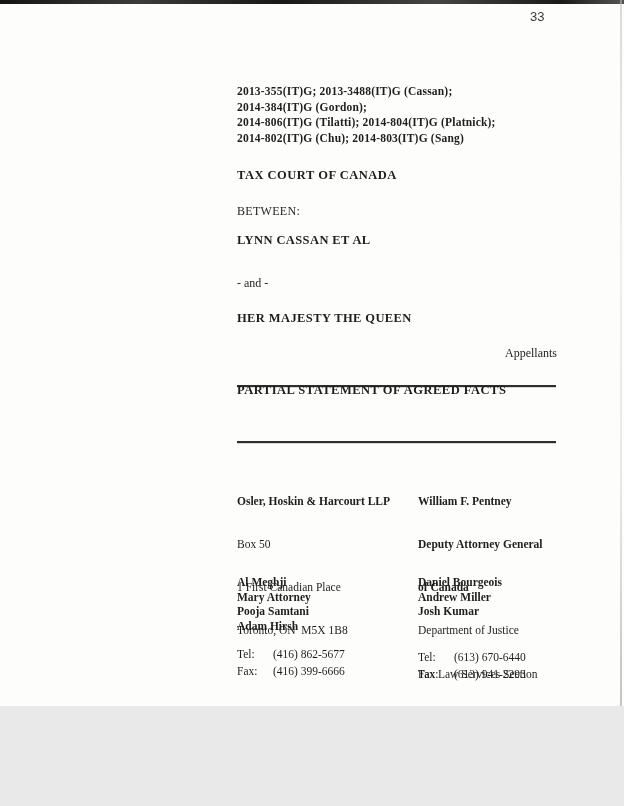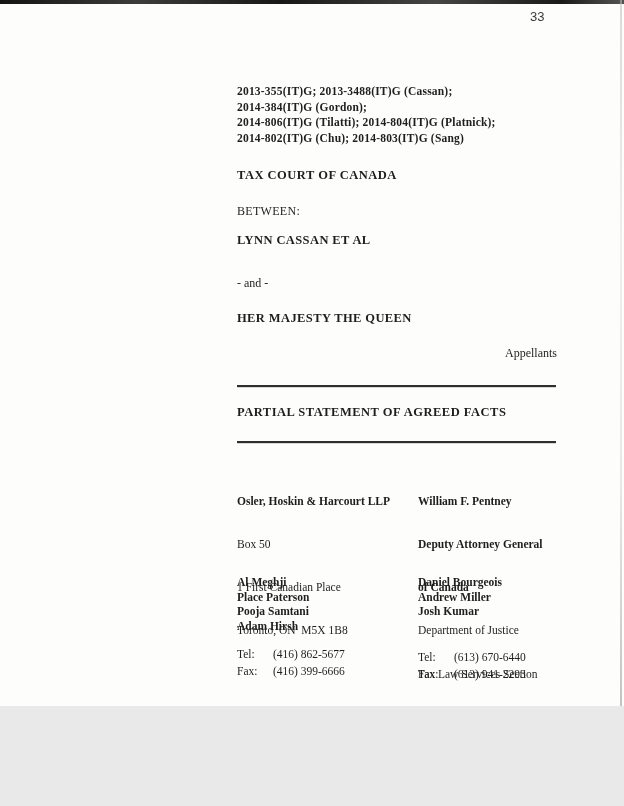--- a/index.html
+++ b/index.html
@@ -89,21 +89,21 @@
     position: absolute;
     left: 237px;
     width: 319px;
     height: 2px;
     background: #2e2e2e;
     box-shadow: 0 1px 0 rgba(0,0,0,.15);
   }
   .rule-top { top: 385px; }
   .rule-bottom { top: 441px; }
   .doc-title {
-    top: 405px;
+    top: 383px;
     font-weight: bold;
     font-size: 12.5px;
     letter-spacing: .5px;
   }
   .col-left  { position: absolute; left: 237px; width: 175px; font-family: Liberation Serif, serif; }
   .col-right { position: absolute; left: 418px; width: 150px; }
   .addr-block {
     top: 465px;
     font-size: 11.5px;
     line-height: 14.4px;
@@ -178,21 +178,21 @@
     <div class="bold-line">Deputy Attorney General</div>
     <div class="bold-line">of Canada</div>
     <div>Department of Justice</div>
     <div>Tax Law Services Section</div>
     <div>99 Bank Street, 11th Floor</div>
     <div>Ottawa, ON  K1A 0H8</div>
   </div>
 
   <div class="col-left names-block">
     <div>Al Meghji</div>
-    <div>Place Paterson</div>
+    <div>Mary Attorney</div>
     <div>Pooja Samtani</div>
     <div>Adam Hirsh</div>
   </div>
 
   <div class="col-right names-block">
     <div>Daniel Bourgeois</div>
     <div>Andrew Miller</div>
     <div>Josh Kumar</div>
   </div>
 

